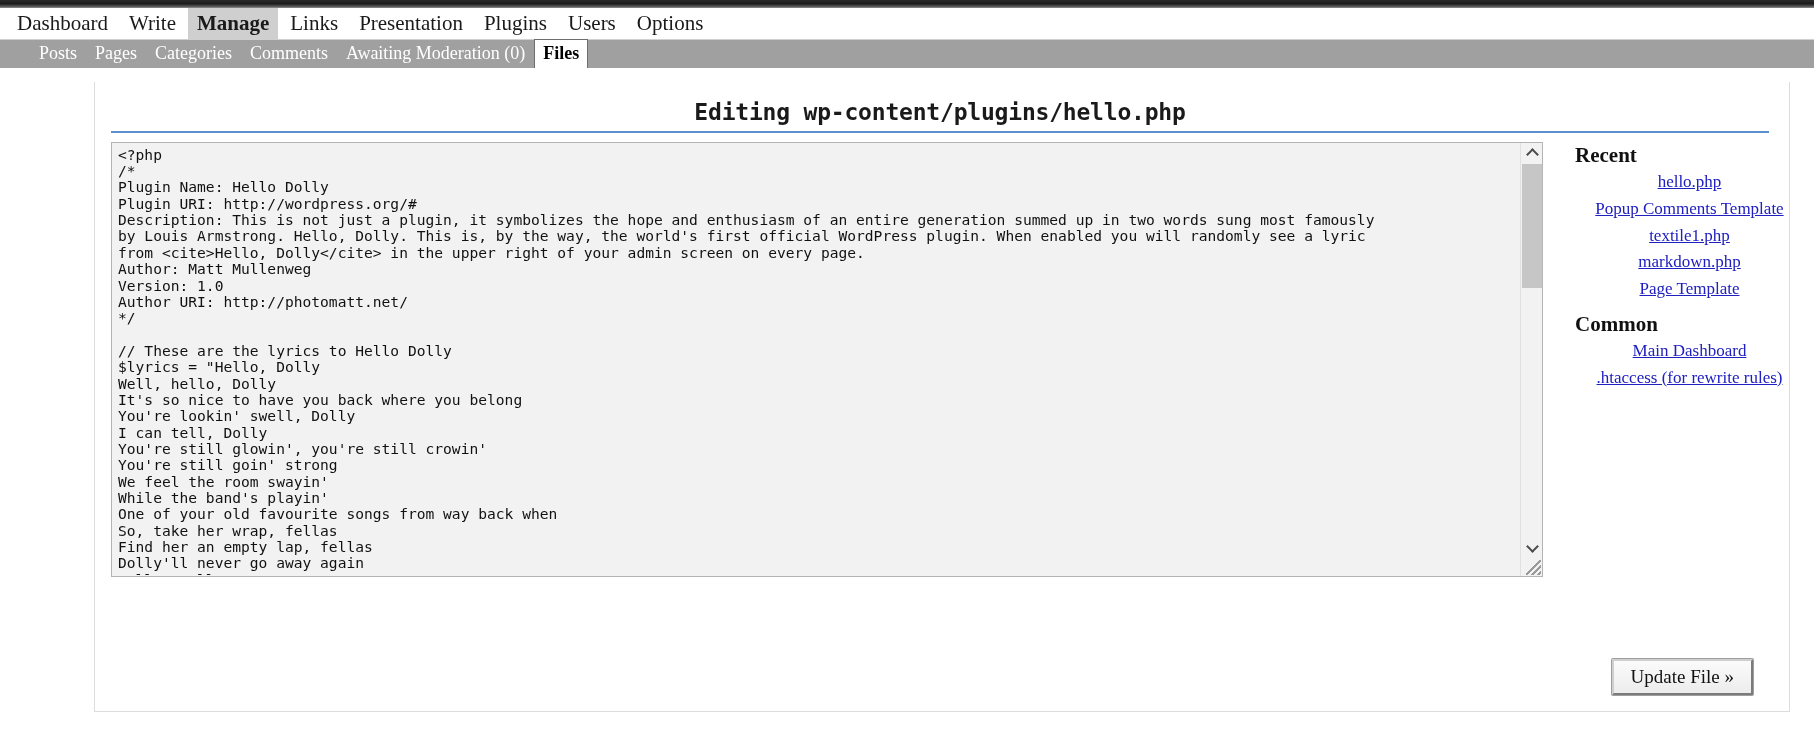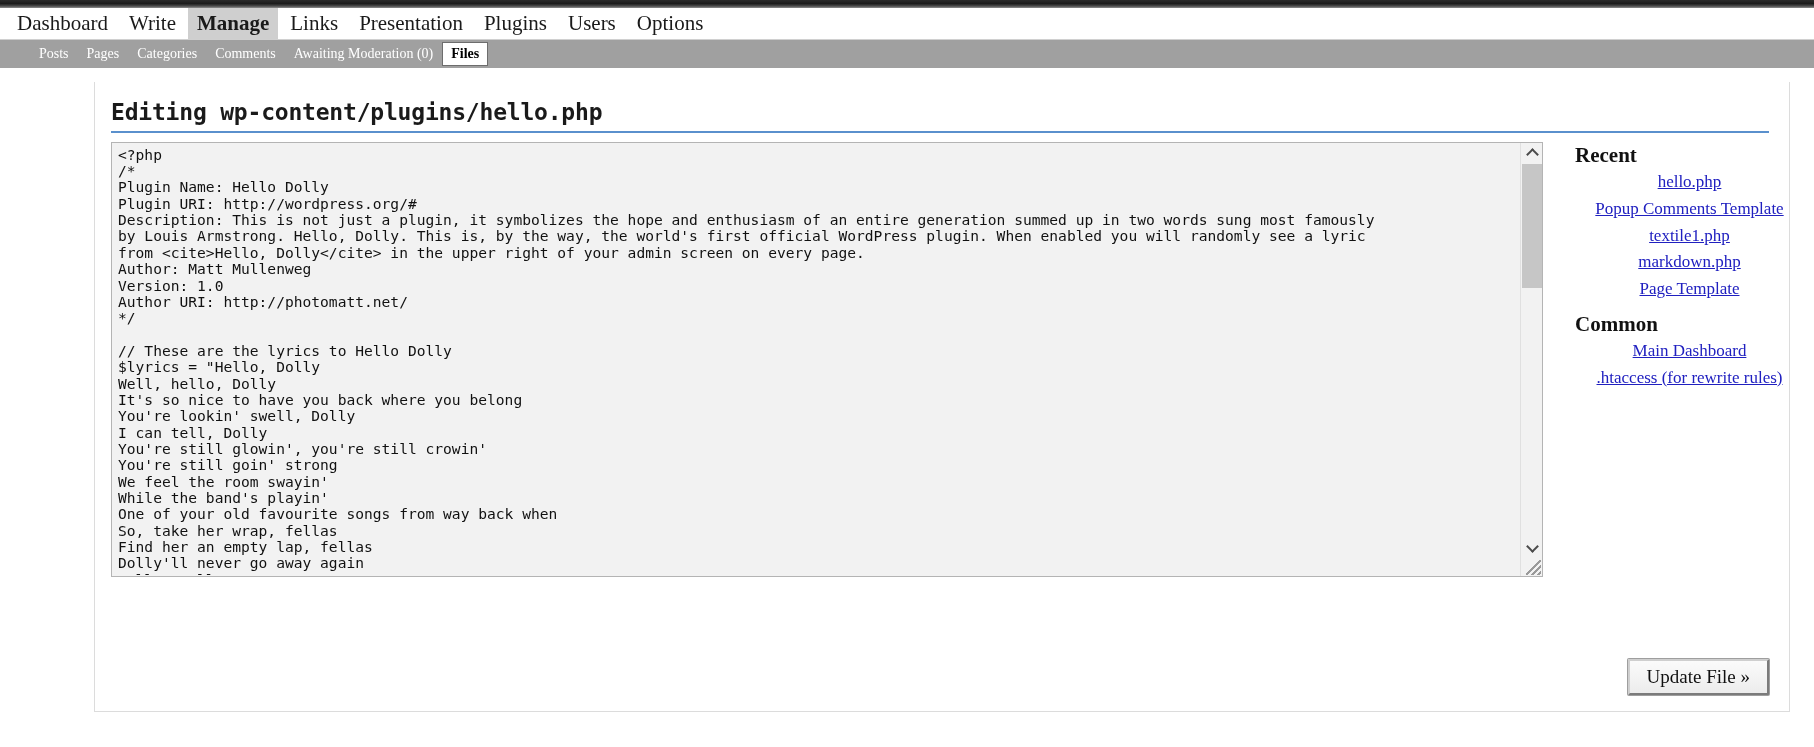--- a/index.html
+++ b/index.html
@@ -47,21 +47,21 @@
   .secondary-nav {
     height: 28px;
     background: #a0a0a0;
     display: flex;
     align-items: center;
     padding-left: 30px;
     gap: 0px;
   }
   .secondary-nav .subnav-item {
     font-family: "Liberation Serif", serif;
-    font-size: 14px;
+    font-size: 18px;
     color: #ffffff;
     padding: 3px 9px;
     text-decoration: none;
     white-space: nowrap;
     cursor: pointer;
     line-height: 1.3;
     text-align: center;
   }
   .secondary-nav .subnav-item.current {
     background: #ffffff;
@@ -91,20 +91,21 @@
   .editing-title {
     font-family: "DejaVu Sans Mono", monospace;
     font-size: 23px;
     color: #1a1a1a;
     letter-spacing: -0.2px;
     white-space: nowrap;
     padding-bottom: 4px;
     border-bottom: 2px solid #5a90cd;
     margin: 0 0 9px 0;
     line-height: 1.25;
+    text-align: center;
   }
   .editing-title .path { font-weight: bold; }
 
   .editor-row { display: flex; align-items: flex-start; }
 
   
   .code-wrap {
     position: relative;
     width: 1432px;
     height: 435px;
@@ -193,21 +194,21 @@
     font-family: "Liberation Serif", serif;
     font-size: 17px;
     color: #2020c0;
     text-decoration: underline;
     cursor: pointer;
   }
 
   
   .submit-row {
     position: absolute;
-    right: 20px;
+    right: 36px;
     bottom: 16px;
   }
   .update-btn {
     font-family: "Liberation Serif", serif;
     font-size: 19px;
     color: #111111;
     background: linear-gradient(to bottom, #fbfbfb 0%, #ececec 100%);
     border: 2px outset #cfcfcf;
     border-radius: 1px;
     padding: 5px 17px;

